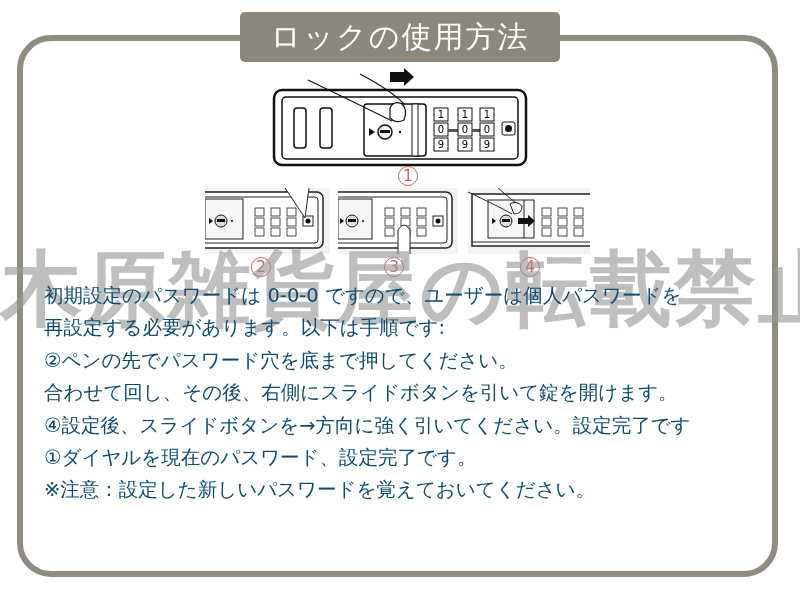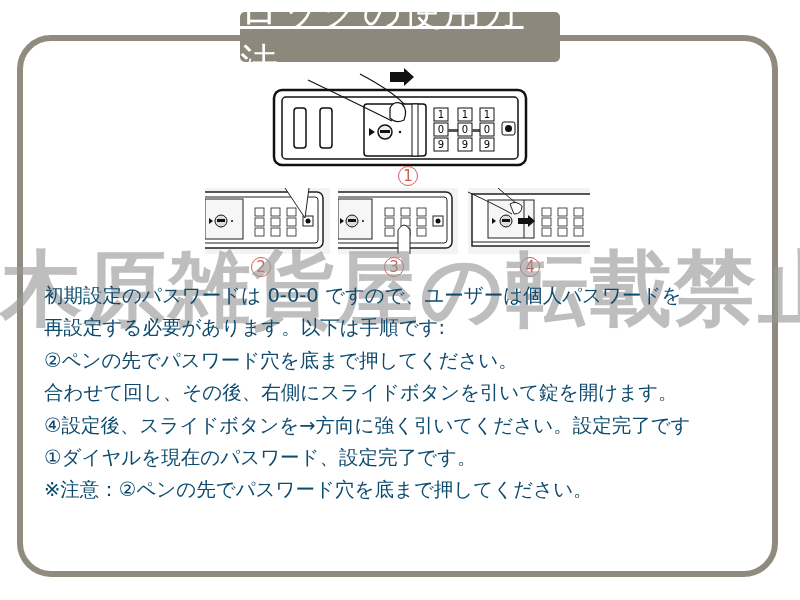--- a/index.html
+++ b/index.html
@@ -1,22 +1,22 @@
 <!DOCTYPE html>
 <html><head>
 <meta charset="utf-8">
 <style>
   html, body { margin:0; padding:0; }
   body { width:800px; height:600px; background:#ffffff; position:relative; overflow:hidden;
          font-family:"DejaVu Sans", sans-serif; }
   .frame { position:absolute; left:17px; top:35px; width:761px; height:542px;
            border:6px solid #8f8b7f; border-radius:34px; box-sizing:border-box; background:#fff; }
   .title-box { position:absolute; left:240px; top:12px; width:320px; height:50px;
-               background:#8c887c; border-radius:5px; color:#fff; font-size:38px;
-               display:flex; align-items:center; justify-content:center; letter-spacing:2px;text-decoration:underline; }
+               background:#8c887c; border-radius:5px; color:#fff; font-size:30px;
+               display:flex; align-items:center; justify-content:center; letter-spacing:2px; }
   .illus { position:absolute; }
   .num-label { position:absolute; color:#d06055; font-size:15px; width:18px; height:18px;
                border:1px solid #d06055; border-radius:50%; display:flex; align-items:center;
                justify-content:center; line-height:1; background:rgba(255,255,255,0.6); }
   .watermark { position:absolute; left:0; top:244px; width:800px; height:90px; font-size:82px;
                font-weight:bold; color:rgba(150,150,150,0.62); letter-spacing:2px; white-space:nowrap;
                line-height:90px; pointer-events:none; z-index:2; }
   .text { position:absolute; left:44px; top:280px; width:730px; font-size:19.5px; color:#0c4a6e;
           line-height:32.4px; z-index:3; }
   .text div { white-space:nowrap; }
@@ -170,14 +170,14 @@
 
 <div class="watermark">木原雑貨屋の転載禁止</div>
 
 <div class="text">
   <div>初期設定のパスワードは 0-0-0 ですので、ユーザーは個人パスワードを</div>
   <div>再設定する必要があります。以下は手順です:</div>
   <div>②ペンの先でパスワード穴を底まで押してください。</div>
   <div>合わせて回し、その後、右側にスライドボタンを引いて錠を開けます。</div>
   <div>④設定後、スライドボタンを→方向に強く引いてください。設定完了です</div>
   <div>①ダイヤルを現在のパスワード、設定完了です。</div>
-  <div>※注意：②ペンの先でパスワード穴を底まで押してください。</div>
+  <div>※注意：設定した新しいパスワードを覚えておいてください。</div>
 </div>
 
 </body></html>

